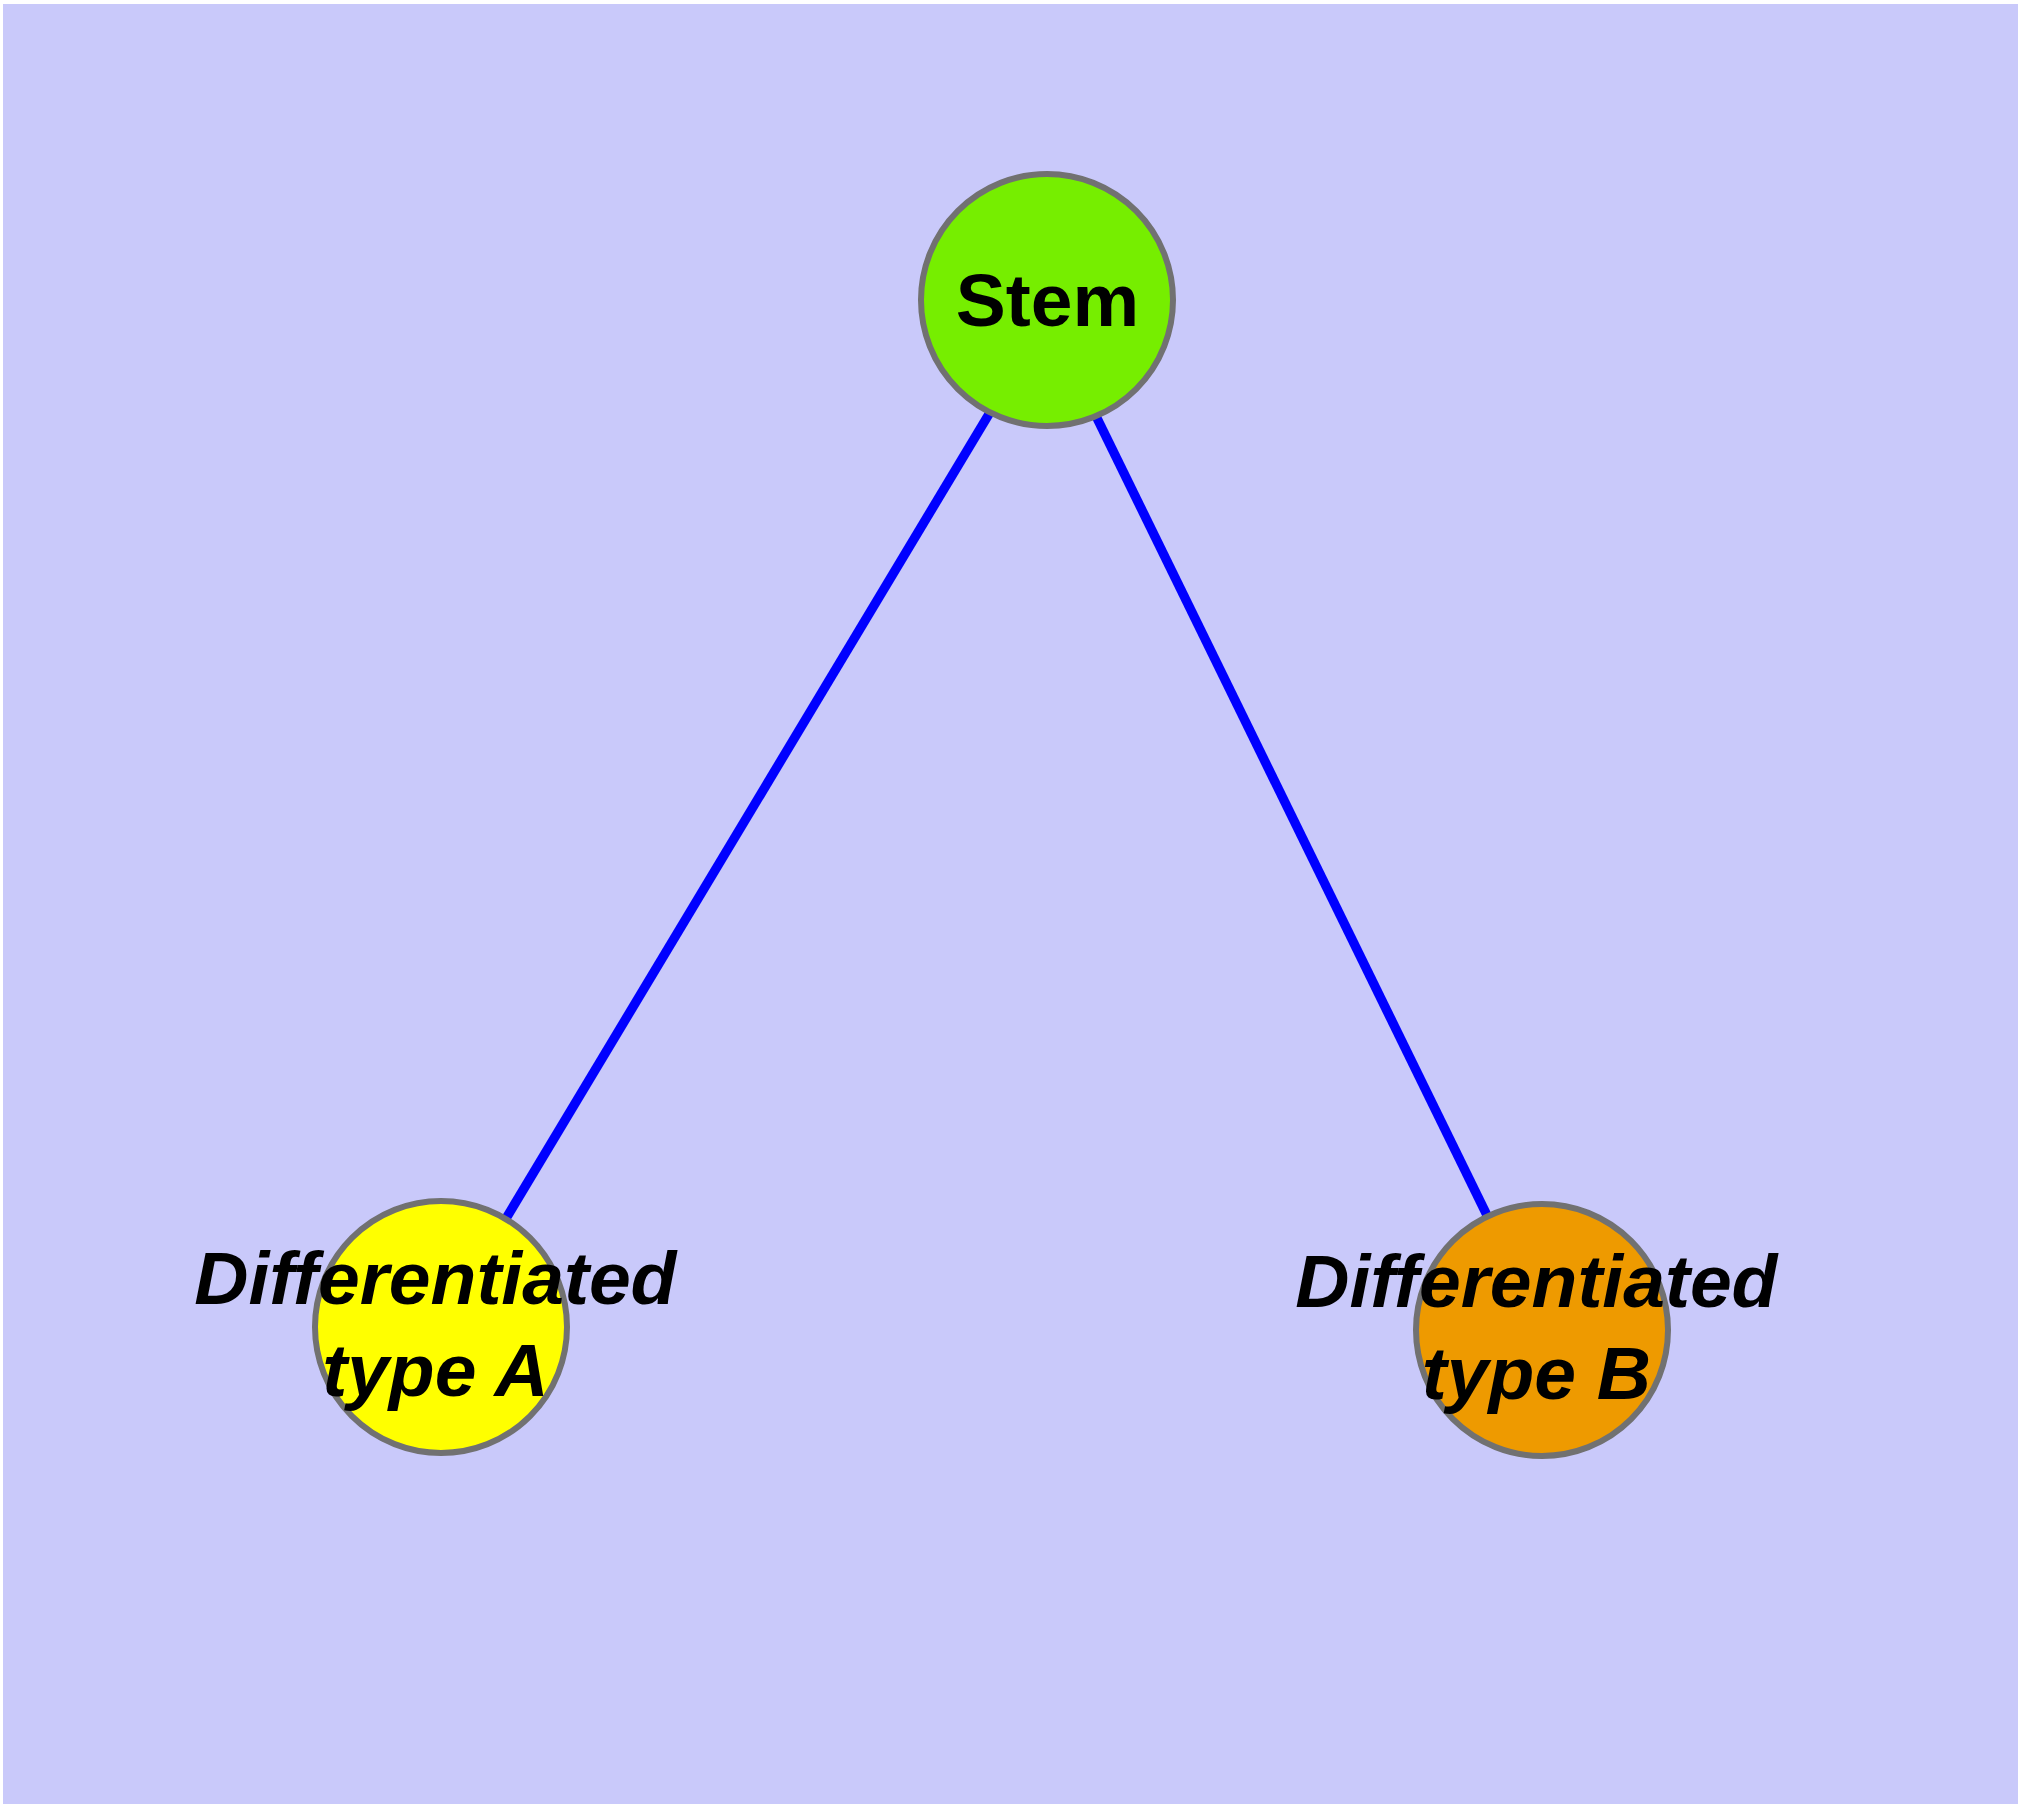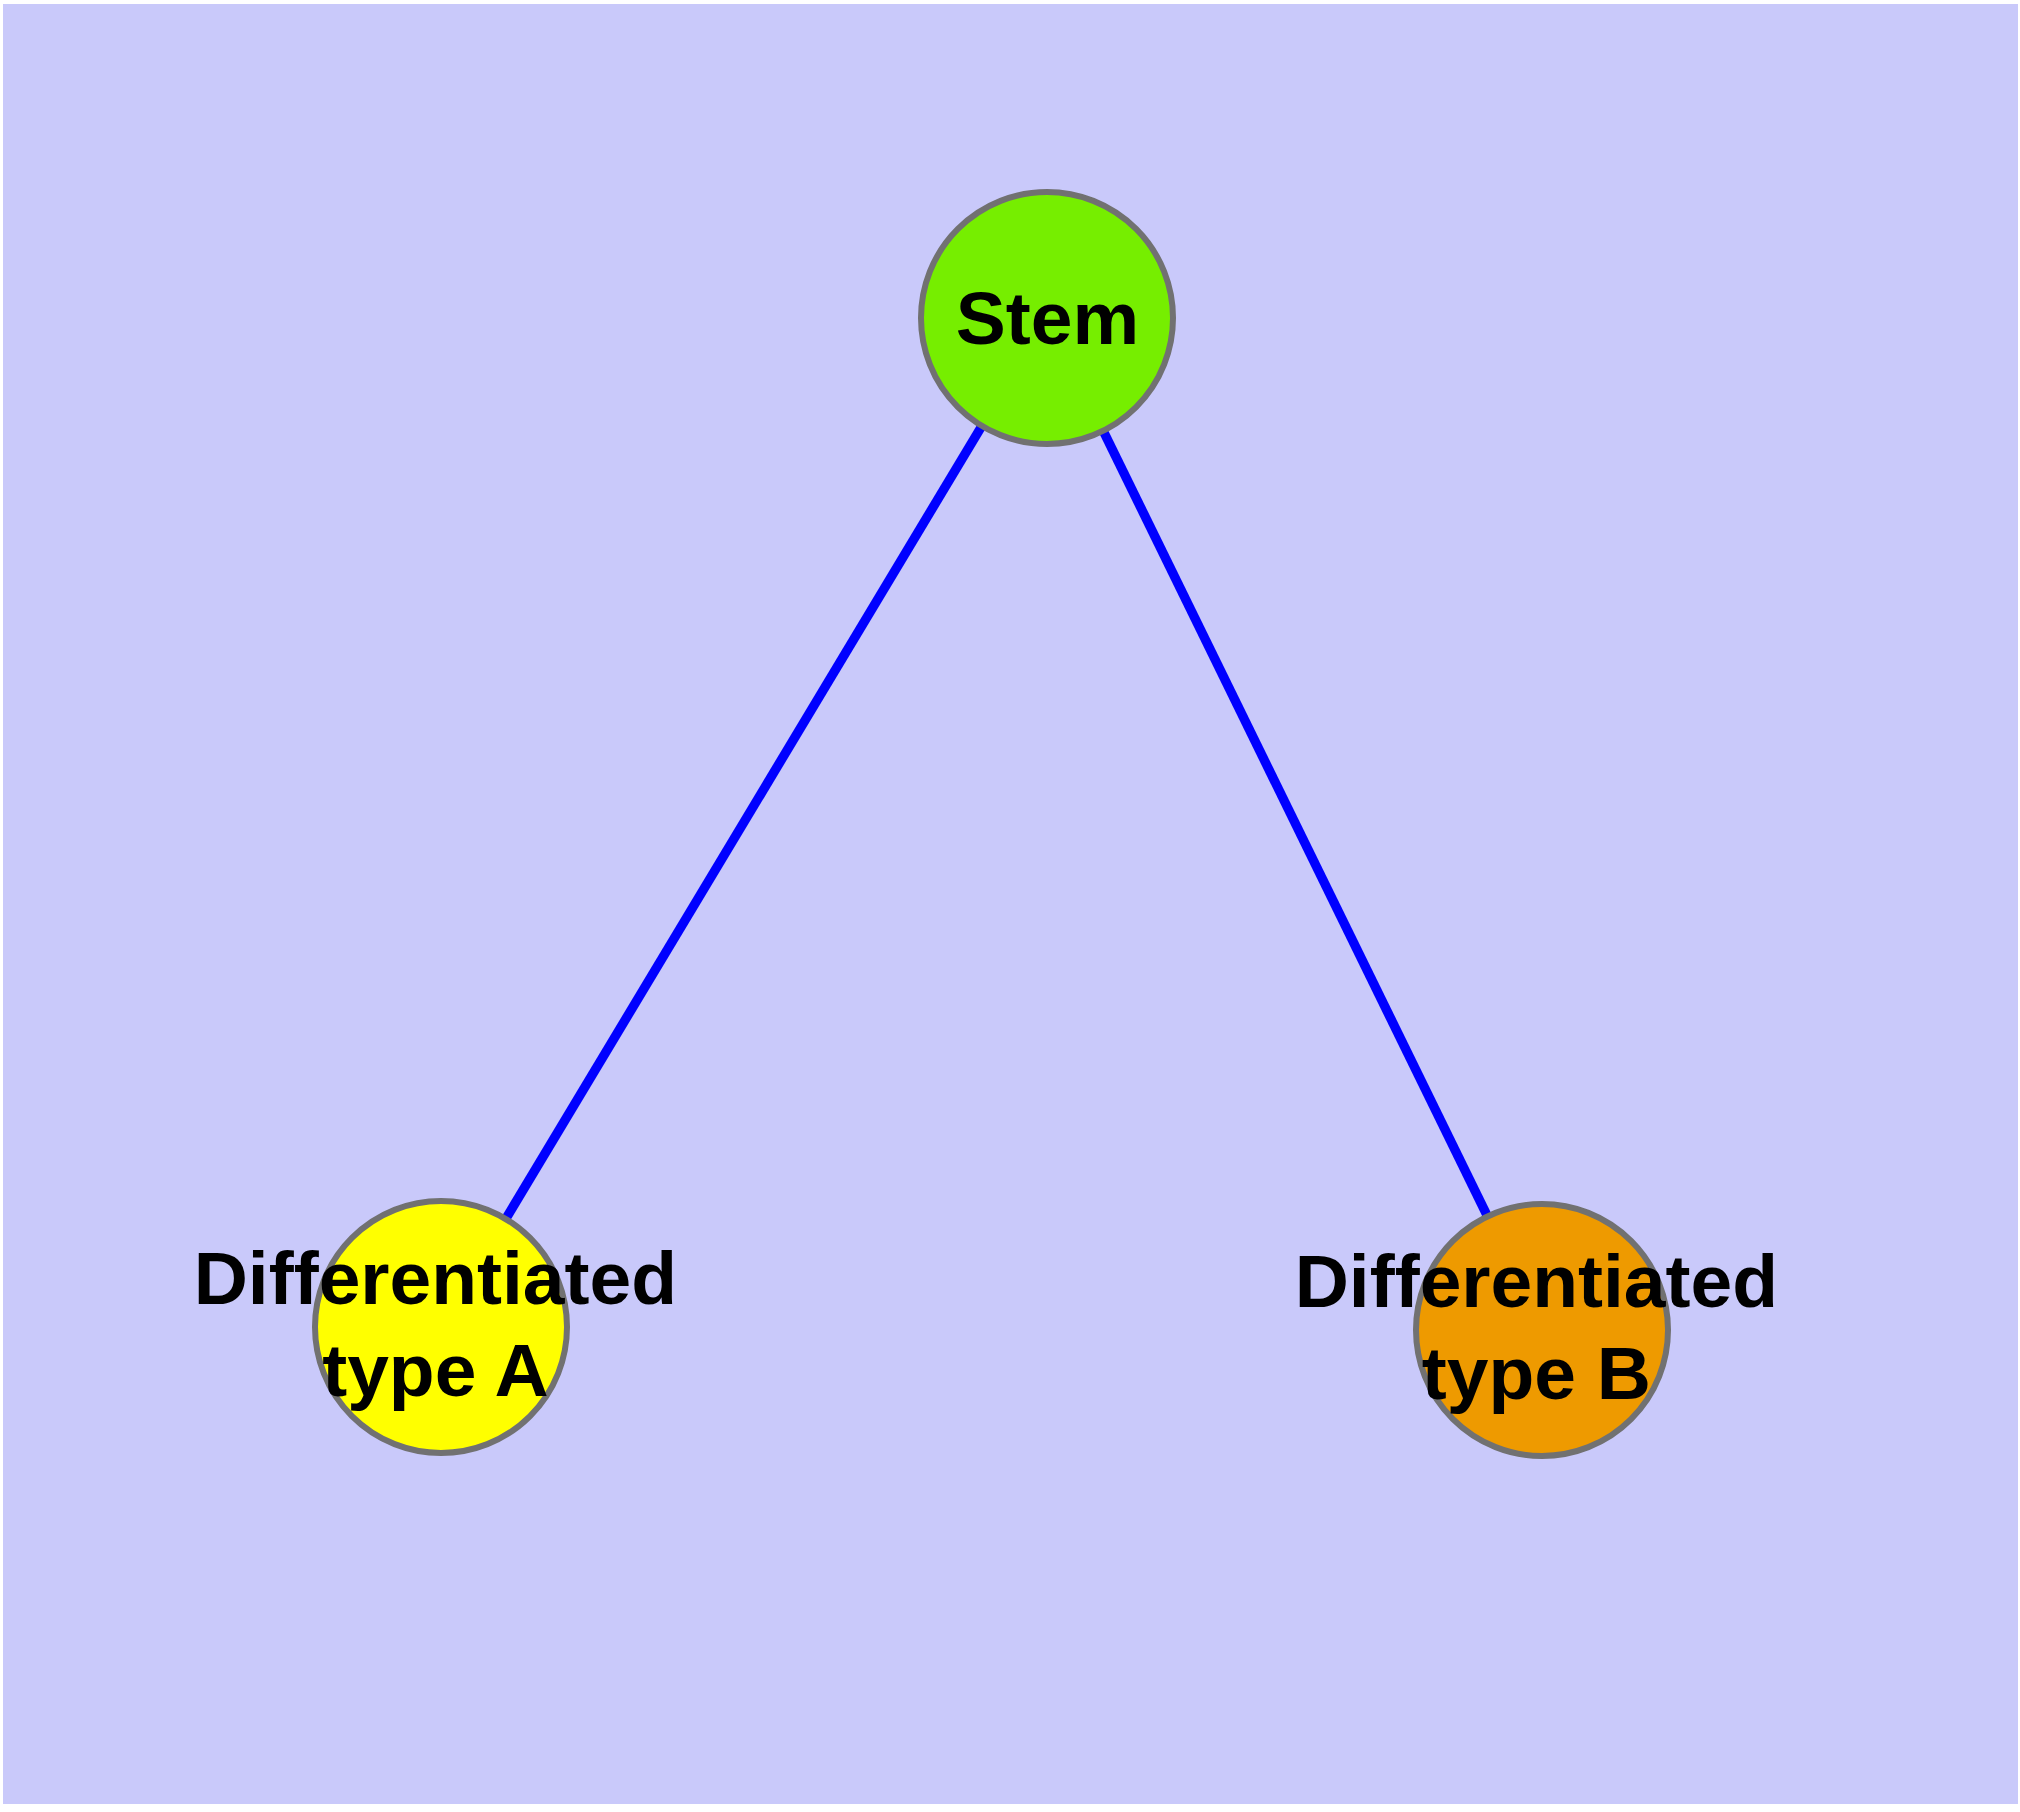--- a/index.html
+++ b/index.html
@@ -35,37 +35,38 @@
     width: 258px;
     height: 258px;
     border-radius: 50%;
     border: 6px solid #717171;
     box-sizing: border-box;
     z-index: 2;
     display: flex;
     align-items: center;
     justify-content: center;
   }
-  .node-stem   { left: 915px; top: 185px;  background: #76EE00; }
+  .node-stem   { left: 915px; top: 167px;  background: #76EE00; }
   .node-type-a { left: 309px;  top: 1194px; background: #FFFF00; }
   .node-type-b { left: 1410px; top: 1197px; background: #EE9A00; }
 
   .node-label, .node-label-outside {
     color: #000000;
     font-weight: 700;
     font-size: 75px;
     line-height: 92px;
     text-align: center;
     white-space: pre-line;
     letter-spacing: 0px;
   }
   .node-label-outside {
     position: absolute;
     width: 780px;
     z-index: 3;
+    font-style: italic;
   }
   .label-type-a { left: 42px;   top: 1228px; }
   .label-type-b { left: 1143px; top: 1231px; }
 </style>
 </head>
 <body>
 
 <div class="canvas">
   <div class="plot">
 

